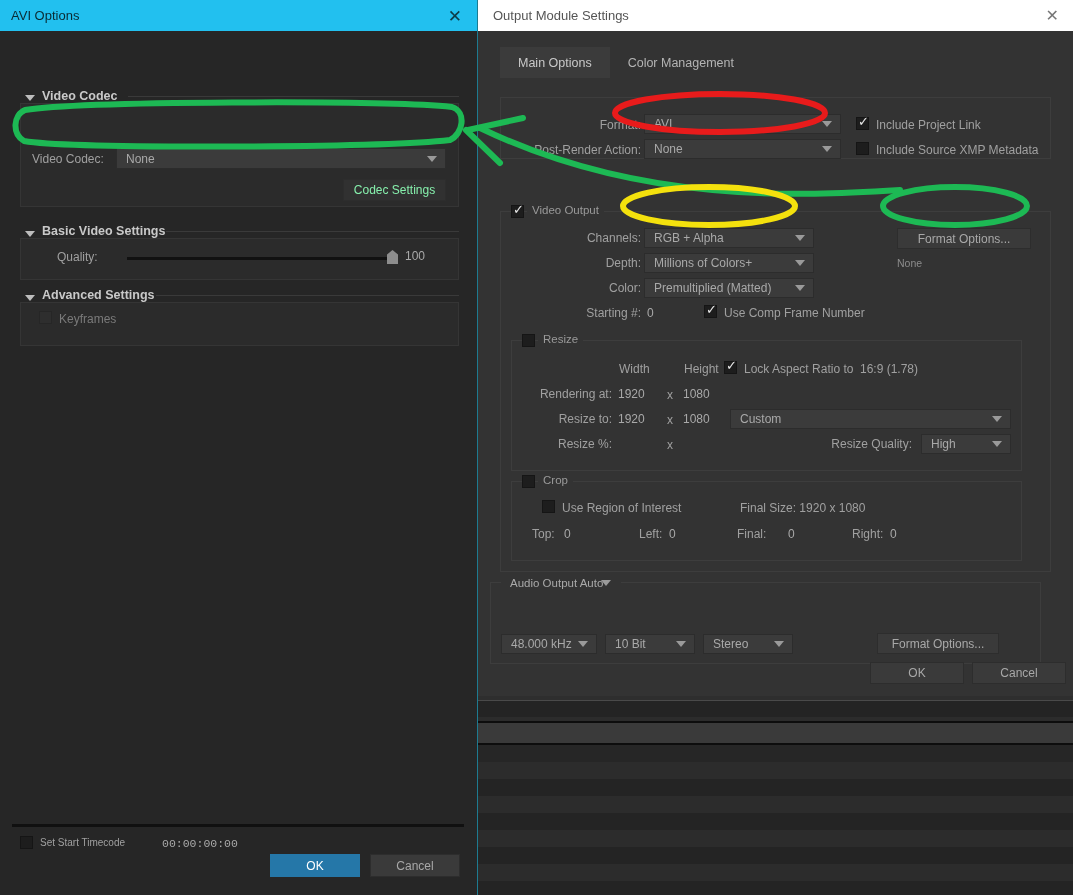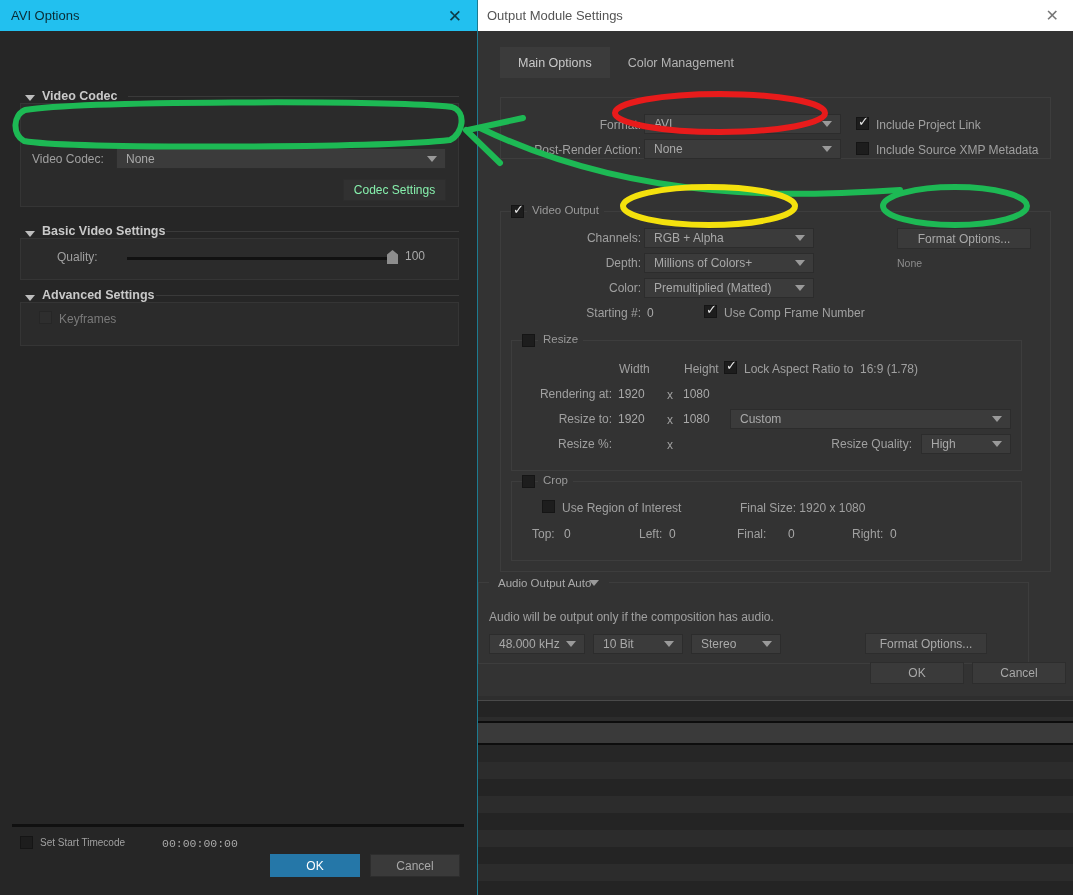--- a/index.html
+++ b/index.html
@@ -15,21 +15,21 @@
   .backdrop { position:absolute; left:0; top:0; width:1073px; height:895px; background:#2b2b2b; }
   .bd-row { position:absolute; left:0; width:1073px; }
 
   
   .oms {
     position: absolute; left: 478px; top: 0; width: 595px; height: 696px;
     background: #333333;
   }
   .oms-title {
     height: 31px; background: #ffffff; color: #555; font-size: 13px;
-    display: flex; align-items: center; padding-left: 9px; position: relative;
+    display: flex; align-items: center; padding-left: 15px; position: relative;
   }
   .oms-title .x {
     position: absolute; right: 14px; top: 50%; transform: translateY(-50%);
     font-size: 16px; color: #767676; line-height: 1; cursor: pointer;
   }
   .oms-body { position: relative; height: 665px; background: #333333; padding: 0; }
 
   
   .tabstrip { position:absolute; left:22px; top:16px; display:flex; }
   .tab {
@@ -258,27 +258,26 @@
           <div class="val" style="left:52px; top:45px;">0</div>
           <div class="lbl" style="left:127px; top:45px;">Left:</div>
           <div class="val" style="left:157px; top:45px;">0</div>
           <div class="lbl" style="left:225px; top:45px;">Final:</div>
           <div class="val" style="left:276px; top:45px;">0</div>
           <div class="lbl" style="left:340px; top:45px;">Right:</div>
           <div class="val" style="left:378px; top:45px;">0</div>
         </div>
       </div>
 
-      <div class="grp" style="left:0; top:551px; width:551px; height:82px;">
+      <div class="grp" style="left:12px; top:551px; width:551px; height:82px;">
         <div class="dd" style="left:10px; top:-10px; width:120px; background:#333; border:none;">
           <span style="font-size:11.5px;">Audio Output Auto</span>
           <i class="car" style="right:10px;"></i>
         </div>
 
-        <div class="lbl" style="left:10px; top:27px;">Audio will be output only if the composition has audio.</div>
 
         <div class="dd" style="left:10px; top:51px; width:96px;">
           <span>48.000 kHz</span>
           <i class="car"></i>
         </div>
         <div class="dd" style="left:114px; top:51px; width:90px;">
           <span>10 Bit</span>
           <i class="car"></i>
         </div>
         <div class="dd" style="left:212px; top:51px; width:90px;">

